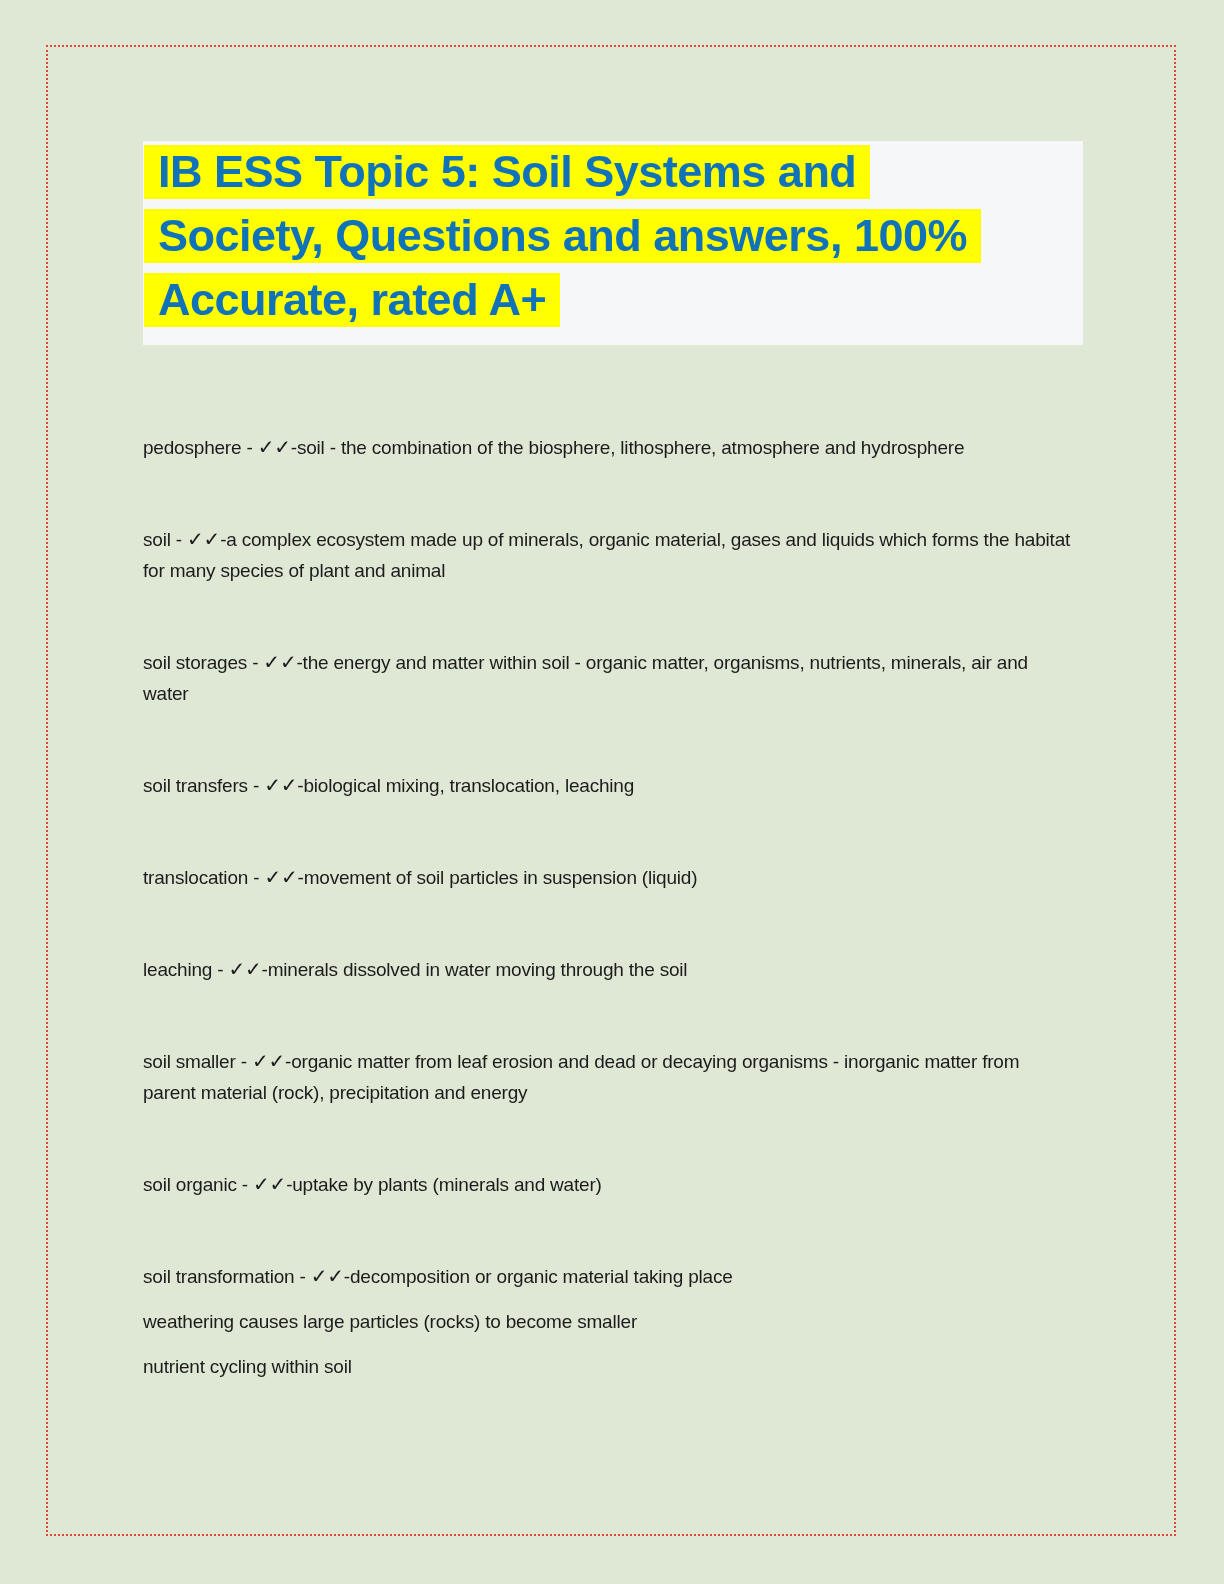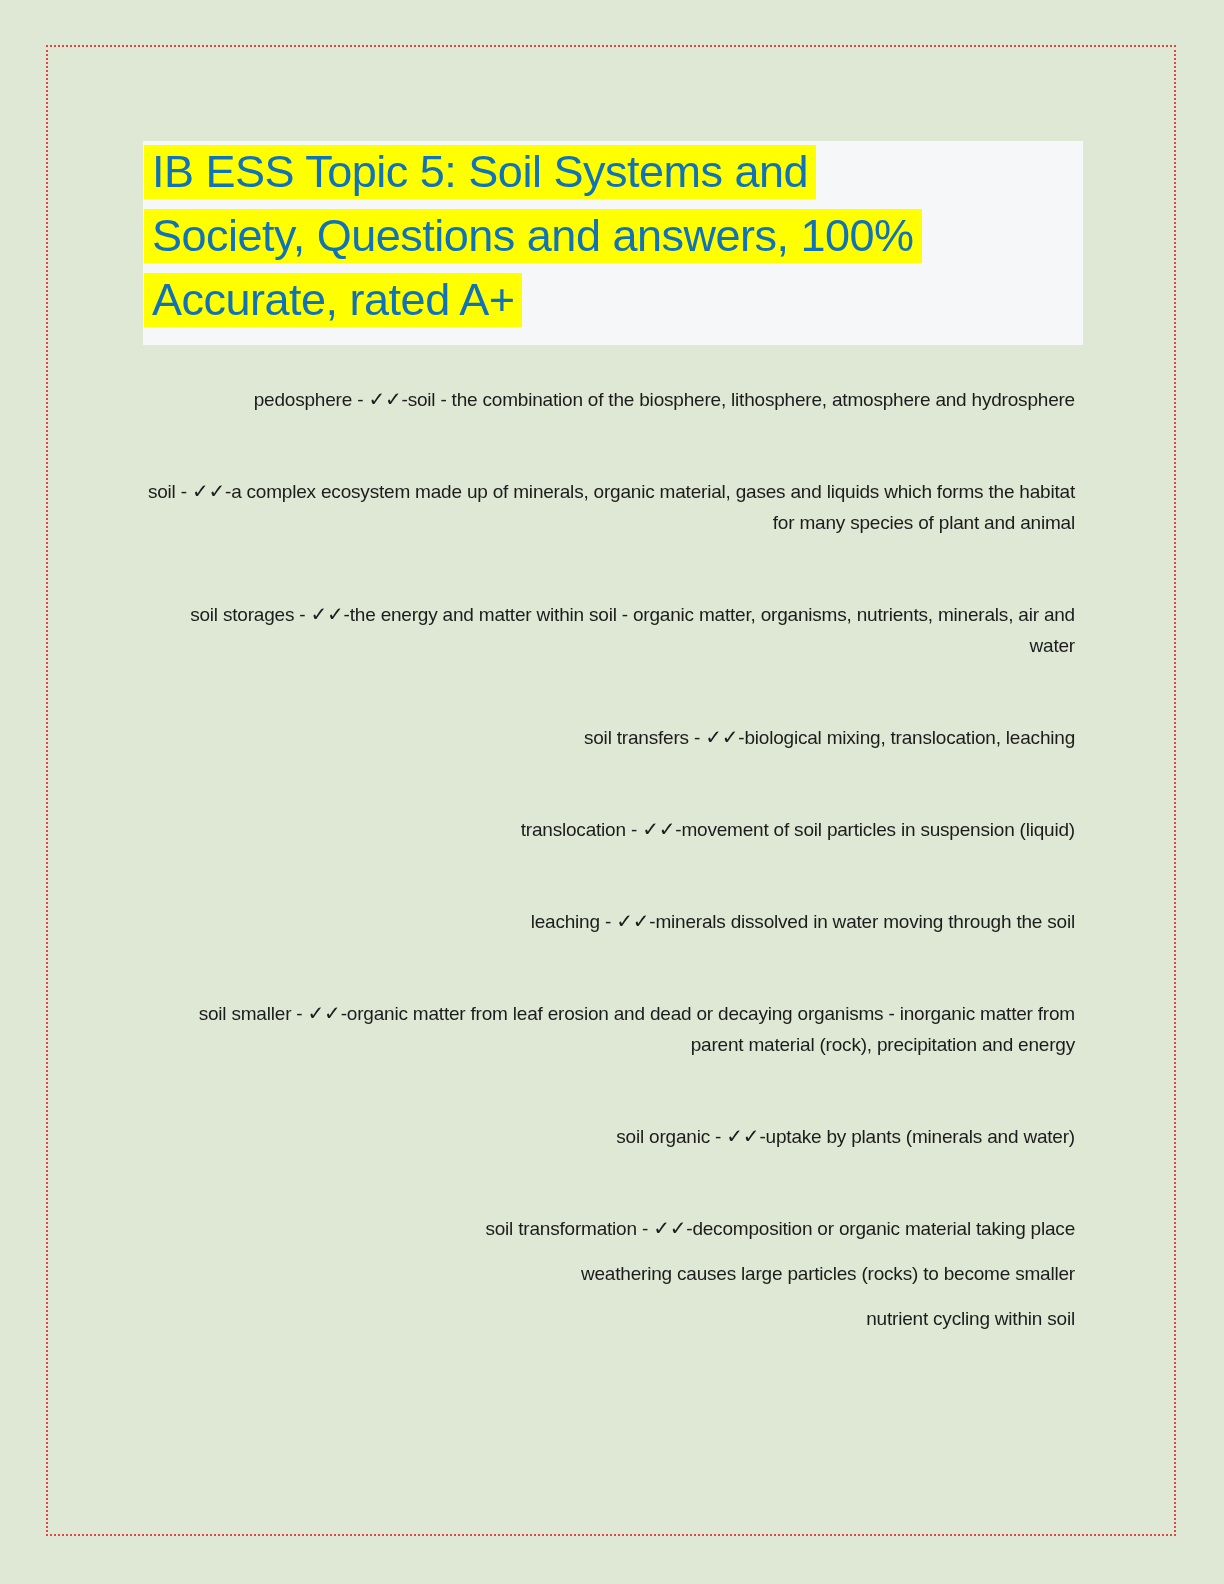--- a/index.html
+++ b/index.html
@@ -29,31 +29,30 @@
   .title-panel {
     background: #f5f7f8;
     width: 940px;
     padding: 4px 0 8px 1px;
   }
   .title-line { line-height: 54px; white-space: nowrap; }
   .title-line .hl {
     display: inline-block;
     background: #ffff00;
     color: #1072b8;
-    font-weight: normal;
+    font-weight: bold;
     font-size: 45px;
     line-height: 54px;
-    padding: 0 8px;
+    padding: 0 14px;
     letter-spacing: -0.5px;
   }
   .qa {
-    margin-top: 39px;
+    margin-top: 87px;
     width: 932px;
     color: #1c1c1c;
-    text-align: right;
   }
   .qa-group { margin-bottom: 61px; }
   .qa-group:last-child { margin-bottom: 0; }
   .qa-line {
     font-size: 19px;
     line-height: 31px;
     letter-spacing: -0.2px;
   }
   .qa-line + .qa-line { margin-top: 14px; }
   .checks {

